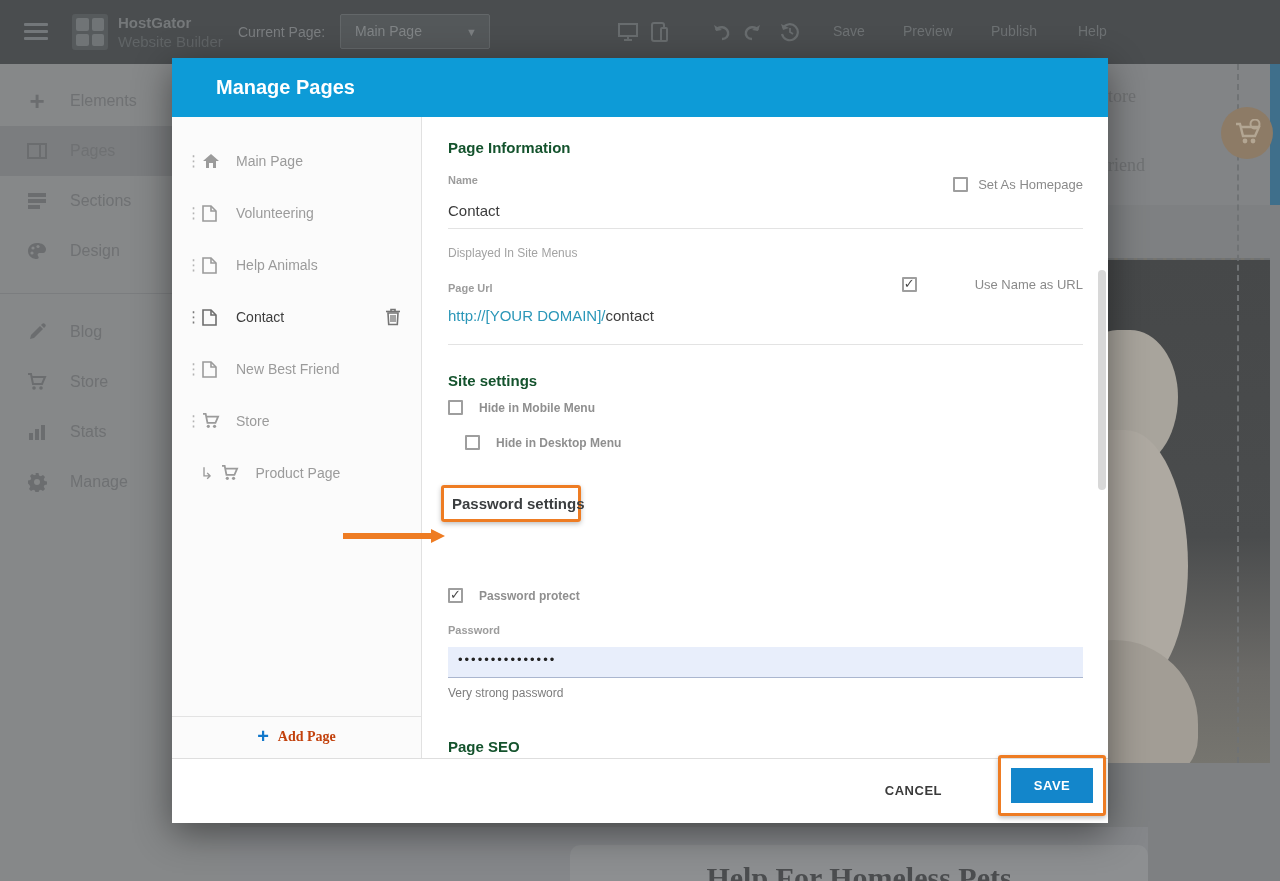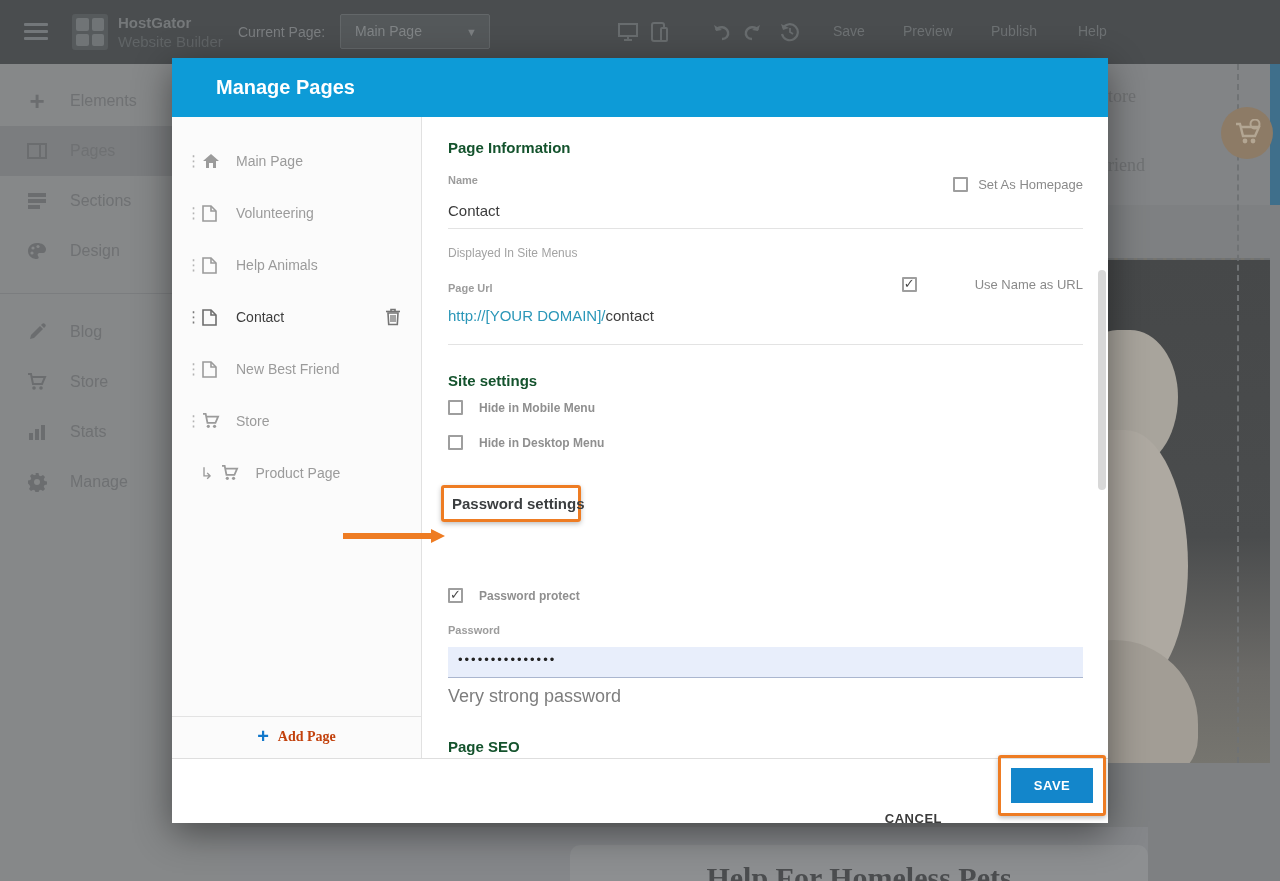--- a/index.html
+++ b/index.html
@@ -98,21 +98,21 @@
   .ann-pwd { left:269px; top:427px; width:140px; height:37px; display:flex; align-items:center; }
   .ann-pwd .txt { font-size:15px; font-weight:bold; color:#3b3e40; margin-left:8px; white-space:nowrap; }
   .arrow { position:absolute; left:171px; top:471px; width:102px; height:14px; z-index:12; }
   .arrow .shaft { position:absolute; left:0; top:4px; width:88px; height:6px; background:#ee7c23; }
   .arrow .head { position:absolute; right:0; top:0; width:0; height:0;
     border-top:7px solid transparent; border-bottom:7px solid transparent; border-left:14px solid #ee7c23; }
 
   .modal-footer { position:absolute; left:0; bottom:0; width:100%; height:65px; background:#fff;
     border-top:1px solid #dedede; }
   .cancel { position:absolute; right:166px; top:24px; font-size:13px; font-weight:bold; color:#3a3a3a;
-    letter-spacing:0.5px; cursor:pointer;margin-top:28px; }
+    letter-spacing:0.5px; cursor:pointer; }
   .ann-save { right:2px; top:-4px; width:108px; height:61px; display:flex; align-items:center; justify-content:center; }
   .save-btn { width:82px; height:35px; background:#1386cb; color:#fff; border:none; font-size:13px; font-weight:bold;
     letter-spacing:0.5px; cursor:pointer; font-family:"Liberation Sans", sans-serif; }
 
   .scrollthumb { position:absolute; right:2px; top:212px; width:8px; height:220px; background:#d8d8d8; border-radius:4px; z-index:11; }
 
   svg { display:block; }
 </style>
 </head>
 <body>
@@ -389,32 +389,32 @@
       </div>
       <div class="url-line" style="top:190px;">
         <span class="pre">http://[YOUR DOMAIN]/</span><span class="slug">contact</span>
       </div>
 
       <div class="h-sec" style="top:255px;">Site settings</div>
       <div class="cb-row" style="left:26px; top:283px;">
         <span class="cb"></span>
         <span class="cb-label">Hide in Mobile Menu</span>
       </div>
-      <div class="cb-row" style="left:26px; top:318px;">
+      <div class="cb-row" style="left:43px; top:318px;">
         <span class="cb"></span>
         <span class="cb-label">Hide in Desktop Menu</span>
       </div>
 
       <div class="cb-row" style="left:26px; top:471px;">
         <span class="cb checked"></span>
         <span class="cb-label">Password protect</span>
       </div>
       <div class="lbl-sm" style="top:507px;">Password</div>
       <div class="pwd-field" style="top:530px;">•••••••••••••••</div>
-      <div class="lbl-md" style="top:569px; color:#7d7d7d; font-size:18px;">Very strong password</div>
+      <div class="lbl-md" style="top:569px; color:#7d7d7d; font-size:12px;">Very strong password</div>
 
       <div class="h-sec" style="top:621px;">Page SEO</div>
 
     </div>
   </div>
 
   <div class="ann-box ann-pwd">
     <span class="txt">Password settings</span>
   </div>
   <div class="arrow">

